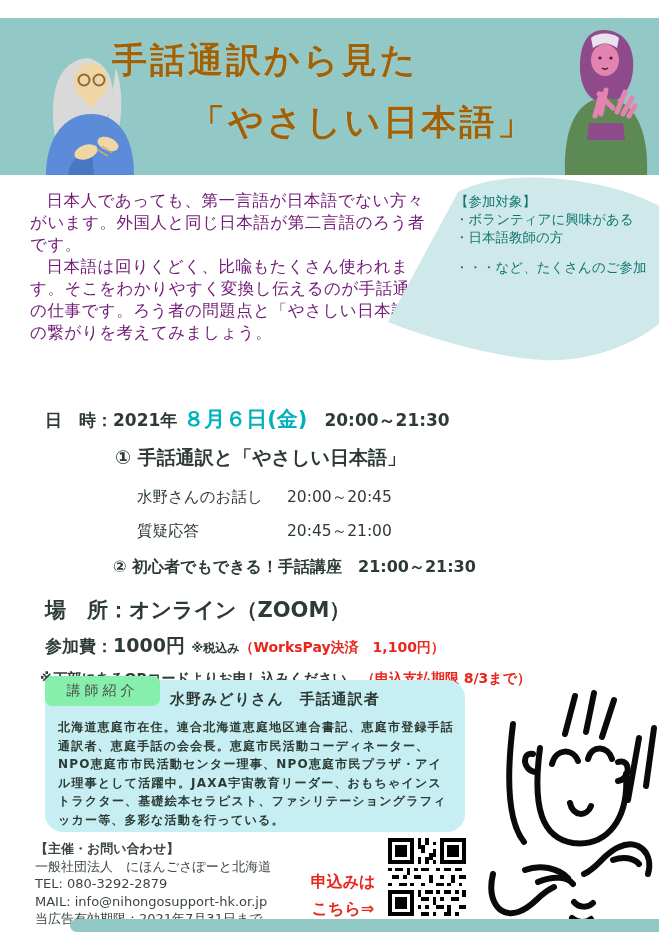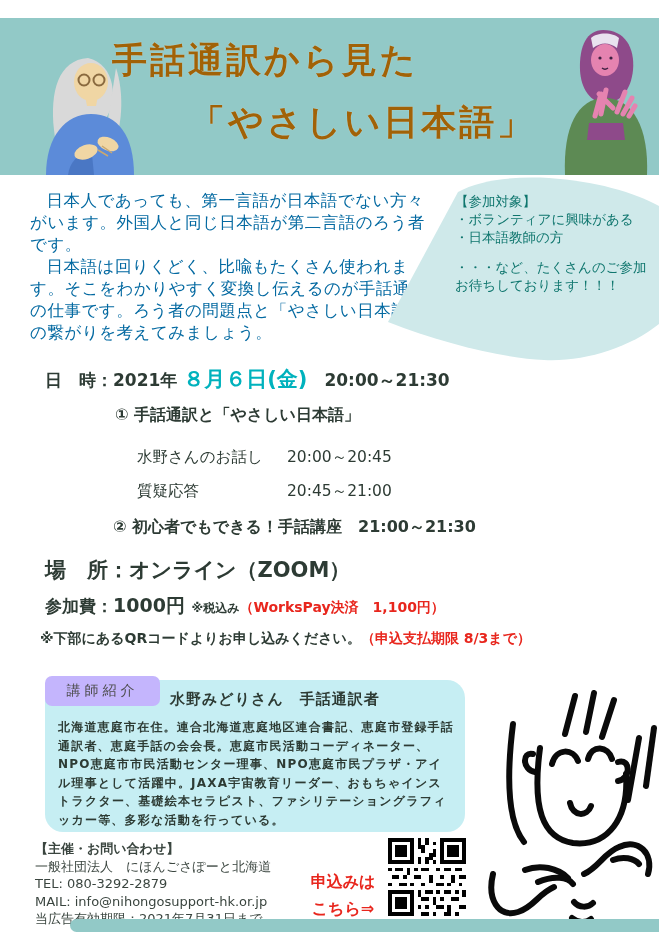--- a/index.html
+++ b/index.html
@@ -10,49 +10,49 @@
   }
   .abs{position:absolute;}
   
   .band{left:0;top:18px;width:659px;height:157px;background:#92c9c7;}
   .title{color:#a16207;font-weight:bold;letter-spacing:3px;line-height:1;
          text-shadow:0 0 1px rgba(255,255,255,.6);font-family:Liberation Mono, monospace;}
   .title1{left:112px;top:46px;font-size:35px;}
   .title2{left:190px;top:108px;font-size:35px;}
   
   .intro{left:30px;top:190px;width:398px;font-size:16.5px;line-height:22px;
-         color:#0369a1;letter-spacing:.5px;}
+         color:#701a75;letter-spacing:.5px;}
   .intro p{margin:0 0 0 0;text-indent:1em;}
   
   .bubble-svg{left:384px;top:176px;width:275px;height:200px;}
   .bubble-text{left:455px;top:192px;width:195px;font-size:13.5px;line-height:18px;
                color:#0f766e;}
   .bubble-text .gap{height:12px;}
   
-  .line{white-space:nowrap;}
+  .line{white-space:nowrap;margin-top:40px;}
   .cyan{color:#00b2bd;}
   .red{color:#e8261d;}
   .dt{left:45px;top:365px;font-size:17px;font-weight:bold;}
   .dt .date{font-size:21px;}
-  .ag1{left:115px;top:405px;font-size:16px;font-weight:bold;}
+  .ag1{left:115px;top:405px;font-size:19px;font-weight:bold;}
   .sub{left:137px;font-size:15.5px;}
   .sub .lbl{display:inline-block;width:150px;}
   .sub1{top:447px;}
   .sub2{top:481px;}
   .ag2{left:113px;top:517px;font-size:16px;font-weight:bold;}
   .place{left:45px;top:556px;font-size:21px;font-weight:bold;}
   .fee{left:45px;top:593px;font-size:17px;font-weight:bold;}
   .fee .val{font-size:19px;}
   .fee .tax{font-size:12px;}
   .fee .note{font-size:14px;}
   .qrnote{left:40px;top:630px;font-size:14px;font-weight:bold;}
   
   .lec-box{left:45px;top:680px;width:420px;height:152px;background:#c6eef3;
            border-radius:18px;}
-  .lec-tag{left:45px;top:676px;width:115px;height:30px;background:#c4b5fd;
+  .lec-tag{left:45px;top:676px;width:115px;height:30px;background:#86efac;
            border-radius:7px;color:#4c4c4c;font-size:14px;letter-spacing:4px;
            display:flex;align-items:center;justify-content:center;}
   .lec-name{left:170px;top:690px;font-size:15px;font-weight:bold;letter-spacing:1px;}
   .lec-bio{left:58px;top:718px;width:396px;font-size:12px;font-weight:bold;
            line-height:18.5px;letter-spacing:1.2px;color:#2d3b34;}
   
   .contact{left:35px;top:840px;font-size:13px;line-height:17.5px;color:#3a453f;}
   .contact .hd{font-weight:bold;}
   .apply{left:303px;top:868px;font-size:16px;font-weight:bold;line-height:27px;
          color:#e8261d;text-align:center;width:80px;}
@@ -105,21 +105,20 @@
 
 <svg class="abs bubble-svg" viewBox="0 0 275 200">
   <path d="M4 146 L74 16 C95 4 130 0 165 2 C210 5 250 16 275 30 L275 148 C245 172 200 186 160 184 C120 182 60 168 4 146 Z" fill="#cfe9ea"></path>
 </svg>
 <div class="abs bubble-text">
   <div>【参加対象】</div>
   <div>・ボランティアに興味がある</div>
   <div>・日本語教師の方</div>
   <div class="gap"></div>
   <div>・・・など、たくさんのご参加</div>
-  <div>お待ちしております！！！</div>
 </div>
 
 <div class="abs line dt">
   <span>日　時：</span><span>2021年 </span><span class="cyan date">８月６日(金)</span><span>　20:00～21:30</span>
 </div>
 <div class="abs line ag1">① 手話通訳と「やさしい日本語」</div>
 <div class="abs line sub sub1">
   <span class="lbl">水野さんのお話し</span><span>20:00～20:45</span>
 </div>
 <div class="abs line sub sub2">

